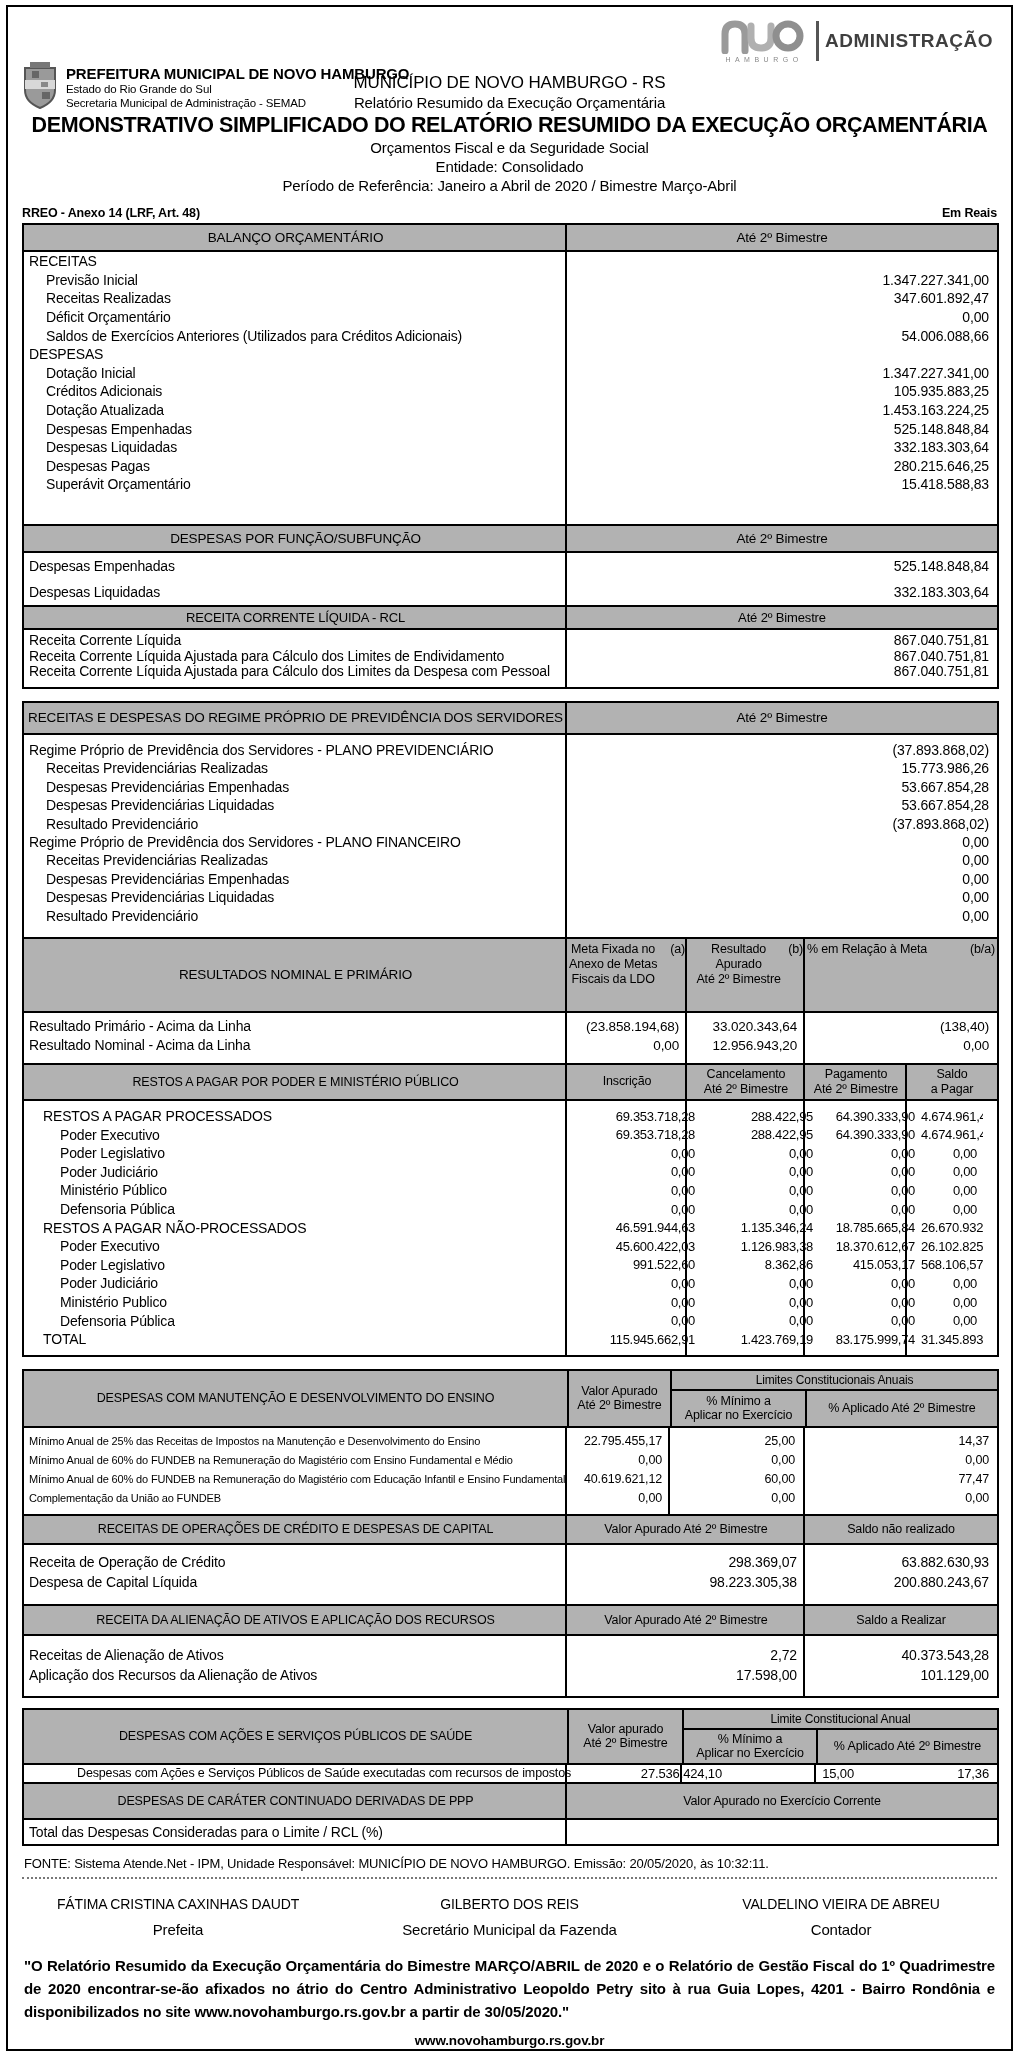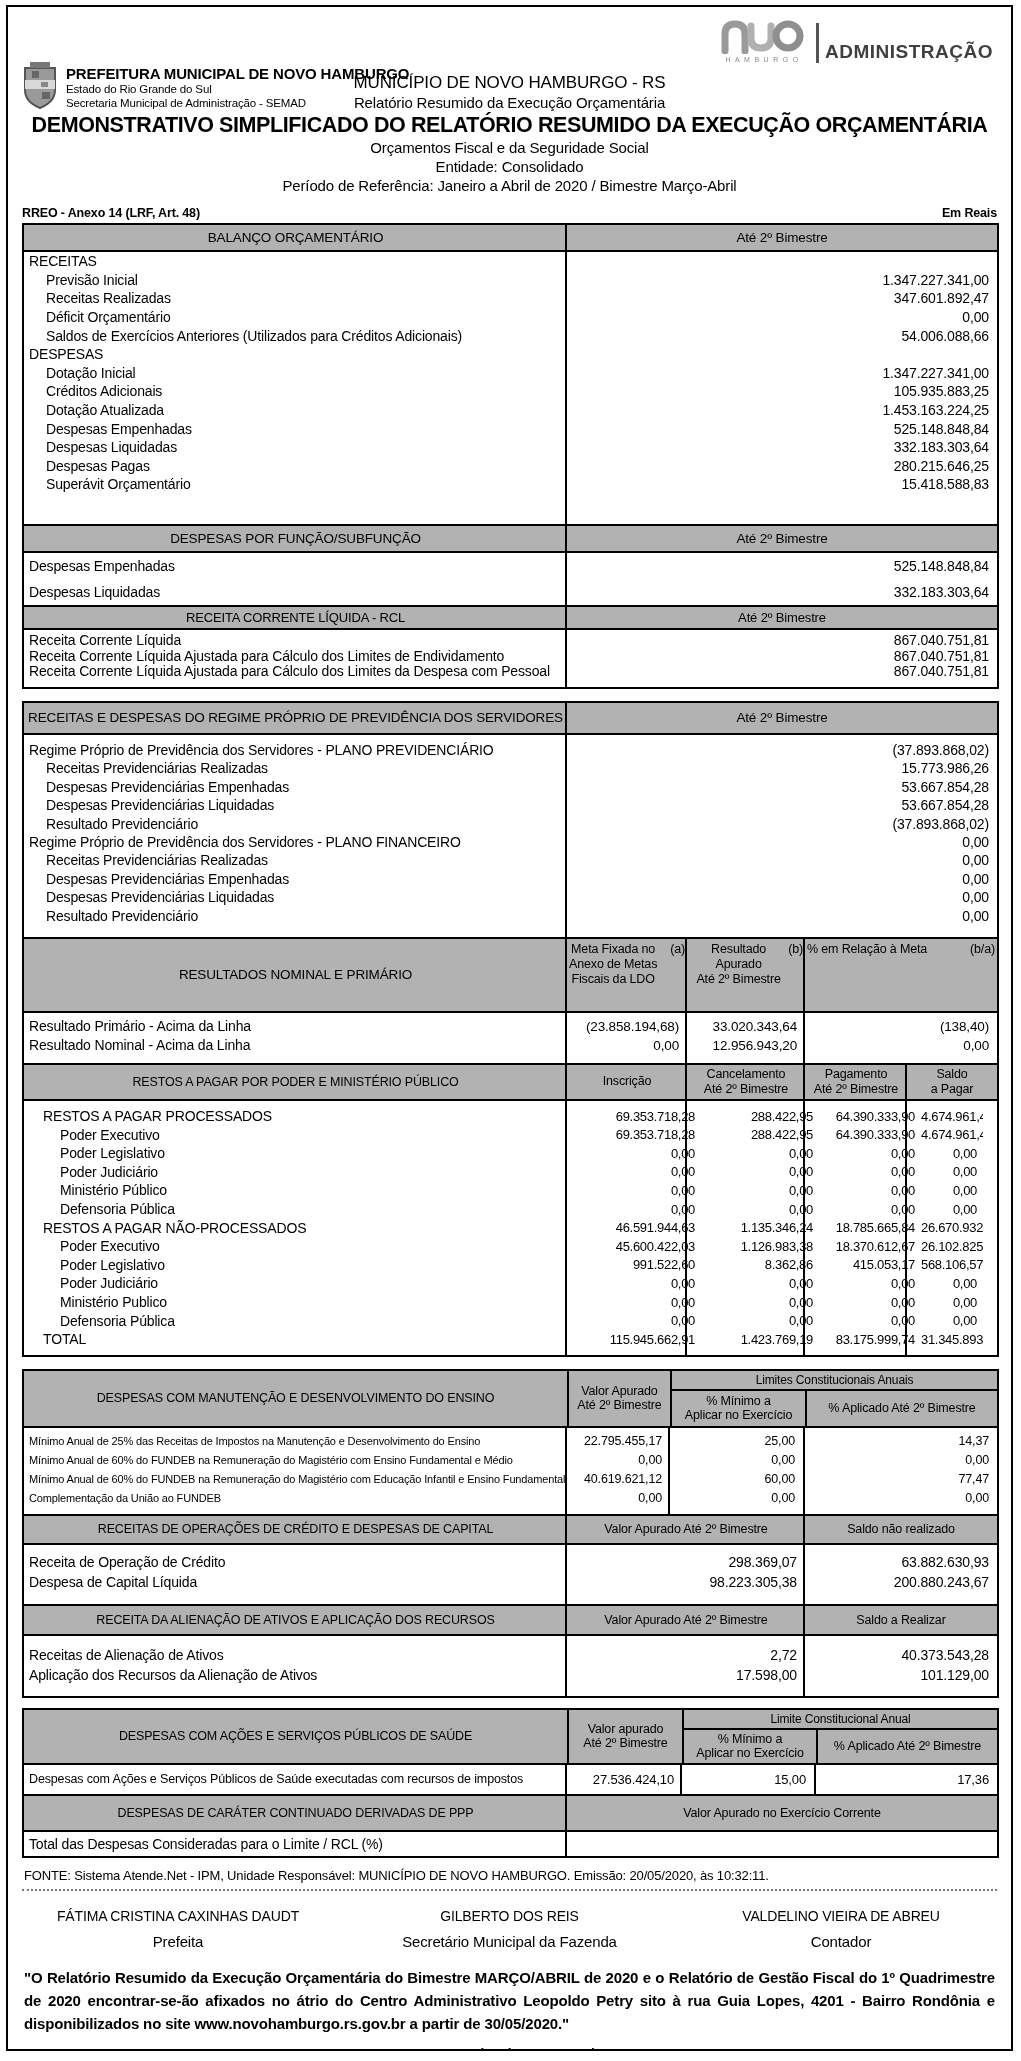--- a/index.html
+++ b/index.html
@@ -3,21 +3,21 @@
 <meta charset="utf-8">
 <style>
   html,body{margin:0;padding:0;background:#fff;}
   body{width:1021px;height:2061px;position:relative;font-family:"Liberation Sans","DejaVu Sans",sans-serif;color:#000;letter-spacing:-0.15px;}
   .page{position:absolute;left:6px;top:5px;width:1007px;height:2046px;border:2px solid #000;box-sizing:border-box;padding:7px 14px 0 14px;overflow:hidden;}
   
   .lh{display:flex;justify-content:space-between;align-items:flex-start;height:58px;}
   .lh-left{display:flex;gap:8px;align-items:flex-start;margin-top:48px;}
   .lh-org{font-weight:bold;font-size:15px;line-height:17px;padding-top:3px;}
   .lh-sub{font-size:11.5px;line-height:14px;}
-  .brand{display:flex;align-items:flex-end;gap:6px;padding-top:4px;padding-right:4px;}
+  .brand{display:flex;align-items:center;gap:6px;padding-top:4px;padding-right:4px;}
   .brand-city{font-size:7px;letter-spacing:4.5px;color:#8a8a8a;text-align:center;margin-top:-2px;}
   .brand-bar{width:3px;height:40px;background:#555;}
   .brand-dept{font-weight:bold;font-size:19px;color:#3f3f3f;letter-spacing:0.5px;}
   
   .titles{text-align:center;}
   .t1{font-size:17px;line-height:21px;}
   .t2l{font-size:15px;line-height:19px;}
   .t3{font-size:21.5px;line-height:26px;font-weight:bold;letter-spacing:-0.4px;}
   .t4l{font-size:15px;line-height:19px;}
   .meta{display:flex;justify-content:space-between;font-weight:bold;font-size:12.5px;margin-top:11px;margin-bottom:3px;}
@@ -47,21 +47,21 @@
   
   .bA .row{height:18.6px;} .bA{padding-bottom:30px;}
   .bF .row{height:26px;}
   .bC{padding:3px 0 8px;} .bC .row{height:15.4px;}
   .bP{padding:6px 0 12px;} .bP .row{height:18.4px;}
   .bR{padding:4px 0 8px;} .bR .row{height:19px;} .bR .v{font-size:13.5px;}
   .bS{padding:6px 14px 6px;} .bS .row{height:18.6px;} .bS .v{font-size:13px;padding-right:6px;letter-spacing:-0.3px;}
   .bE{padding:4px 0 6px;} .bE .row{height:19px;} .bE .lb{font-size:11px;} .bE .v{font-size:12.5px;}
   .bO{padding:8px 0 12px;} .bO .row{height:19.5px;}
   .bL{padding:9px 0 11px;} .bL .row{height:20px;}
-  .bH .row{height:29px;} .bH .lb{font-size:12.5px;} .bH .v{font-size:13px;}
+  .bH .row{height:17px;padding-left:48px;} .bH .lb{font-size:12.5px;} .bH .v{font-size:13px;}
   .bT .row{height:24px;} .bT .lb{font-size:14px;}
   
   .band.h25{height:25px;} .band.h21{height:21px;font-size:13px;} .band.h30{height:30px;}
   .band.h27{height:27px;font-size:12.5px;} .band.h28{height:28px;font-size:12.5px;}
   .bandR{height:72px;align-items:stretch;}
   .bandR .hc{display:flex;flex-direction:row;justify-content:space-between;padding:3px 2px;font-size:12.5px;line-height:14.5px;}
   .bandR .hl{display:flex;align-items:center;justify-content:center;font-size:13.5px;}
   .bandX{height:34px;font-size:12.5px;line-height:14px;}
   .bandN{display:grid;background-color:#b2b2b2;border-bottom:2px solid #000;align-items:stretch;text-align:center;}
   .bandN .cell{display:flex;align-items:center;justify-content:center;font-size:12.5px;line-height:14px;}

